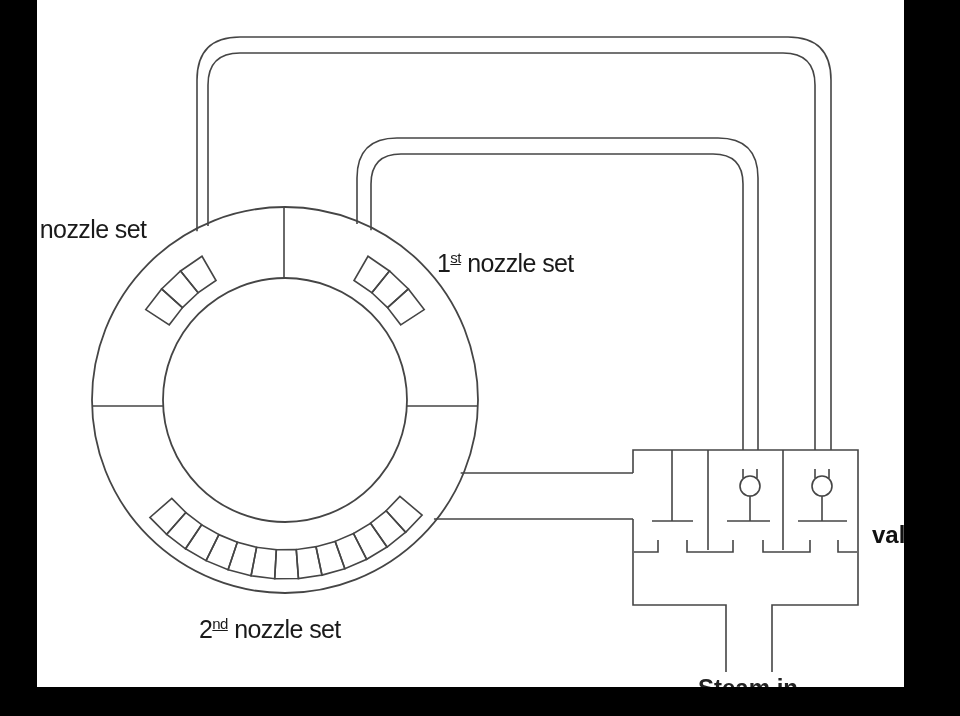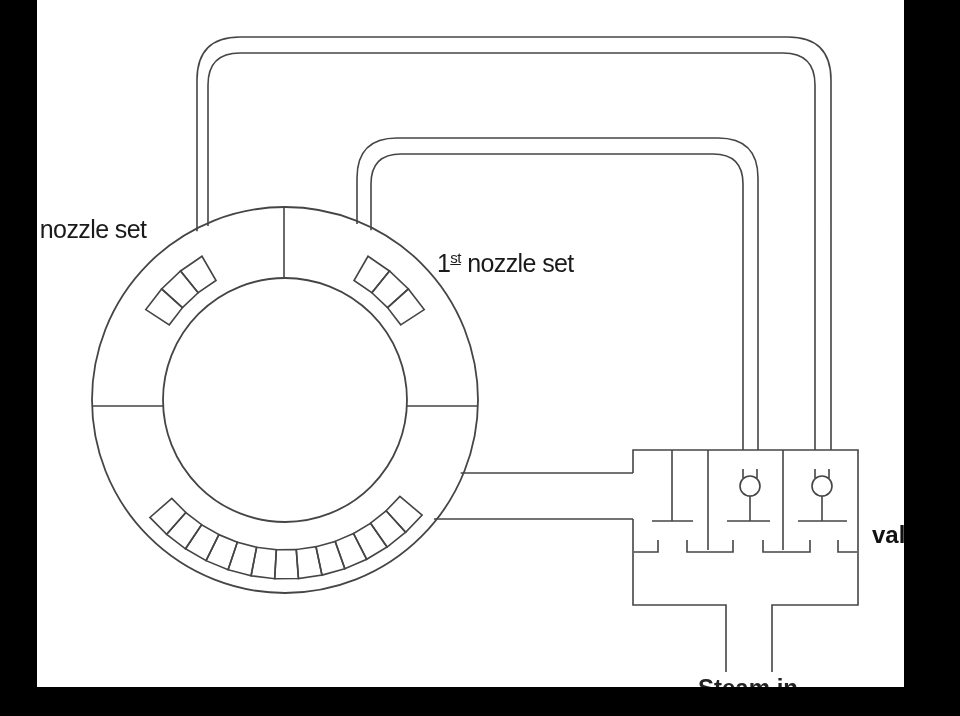--- a/index.html
+++ b/index.html
@@ -73,20 +73,21 @@
       <path d="M 687 540 L 687 552 L 733 552 L 733 540" fill="none" stroke="#454545" stroke-width="1.6"></path>
       <path d="M 763 540 L 763 552 L 810 552 L 810 540" fill="none" stroke="#454545" stroke-width="1.6"></path>
       <path d="M 658 540 L 658 552 L 634 552" fill="none" stroke="#454545" stroke-width="1.6"></path>
       <path d="M 838 540 L 838 552 L 857 552" fill="none" stroke="#454545" stroke-width="1.6"></path>
     </svg>
 
   <div class="label" id="label-nozzle-1"><span>1</span><sup>st</sup><span> nozzle set</span></div>
 
   <div class="label" id="label-nozzle-3"><span>3</span><sup>rd</sup><span> nozzle set</span></div>
 
+  <div class="label" id="label-nozzle-2"><span>2</span><sup>nd</sup><span> nozzle set</span></div>
 
   <div class="label" id="label-valves">valves</div>
 
   <div class="label" id="label-steam">Steam in</div>
 
   <div class="frame" id="frame-left"></div>
   <div class="frame" id="frame-right"></div>
   <div class="frame" id="frame-bottom"></div>
 </div>
 

